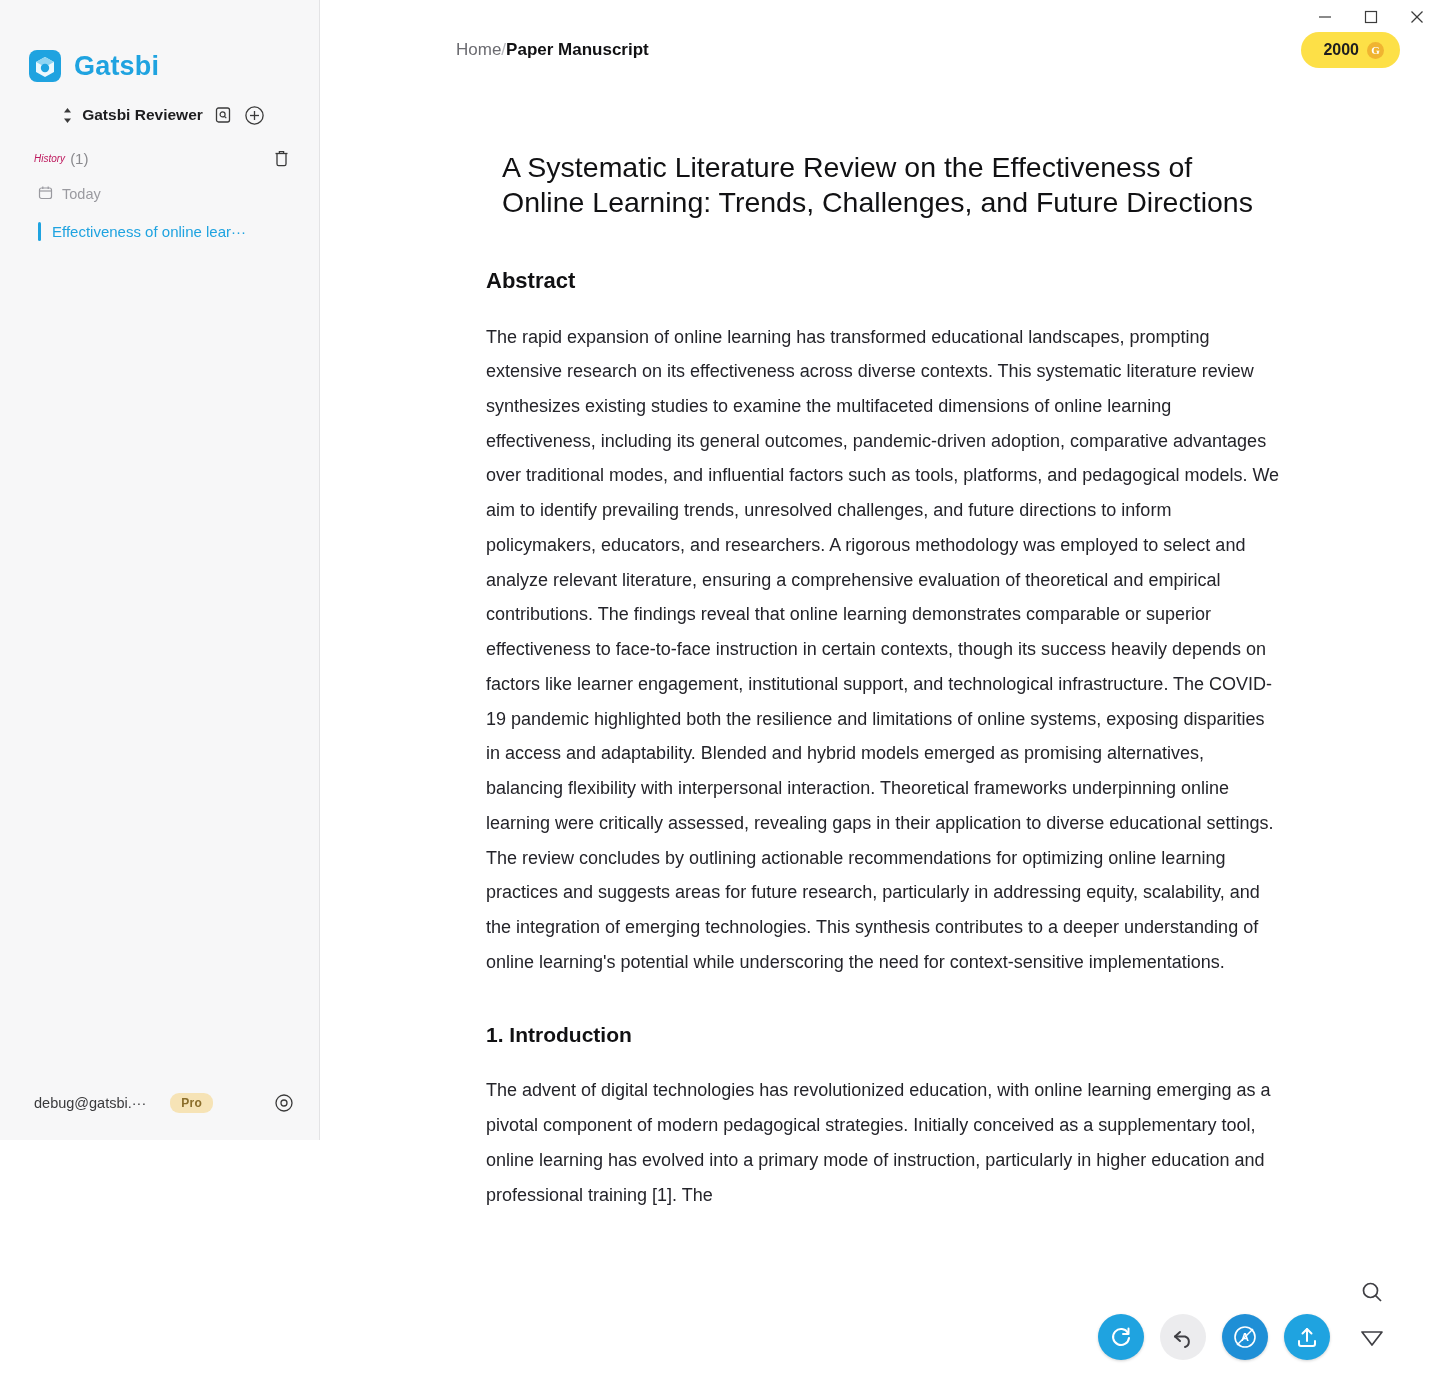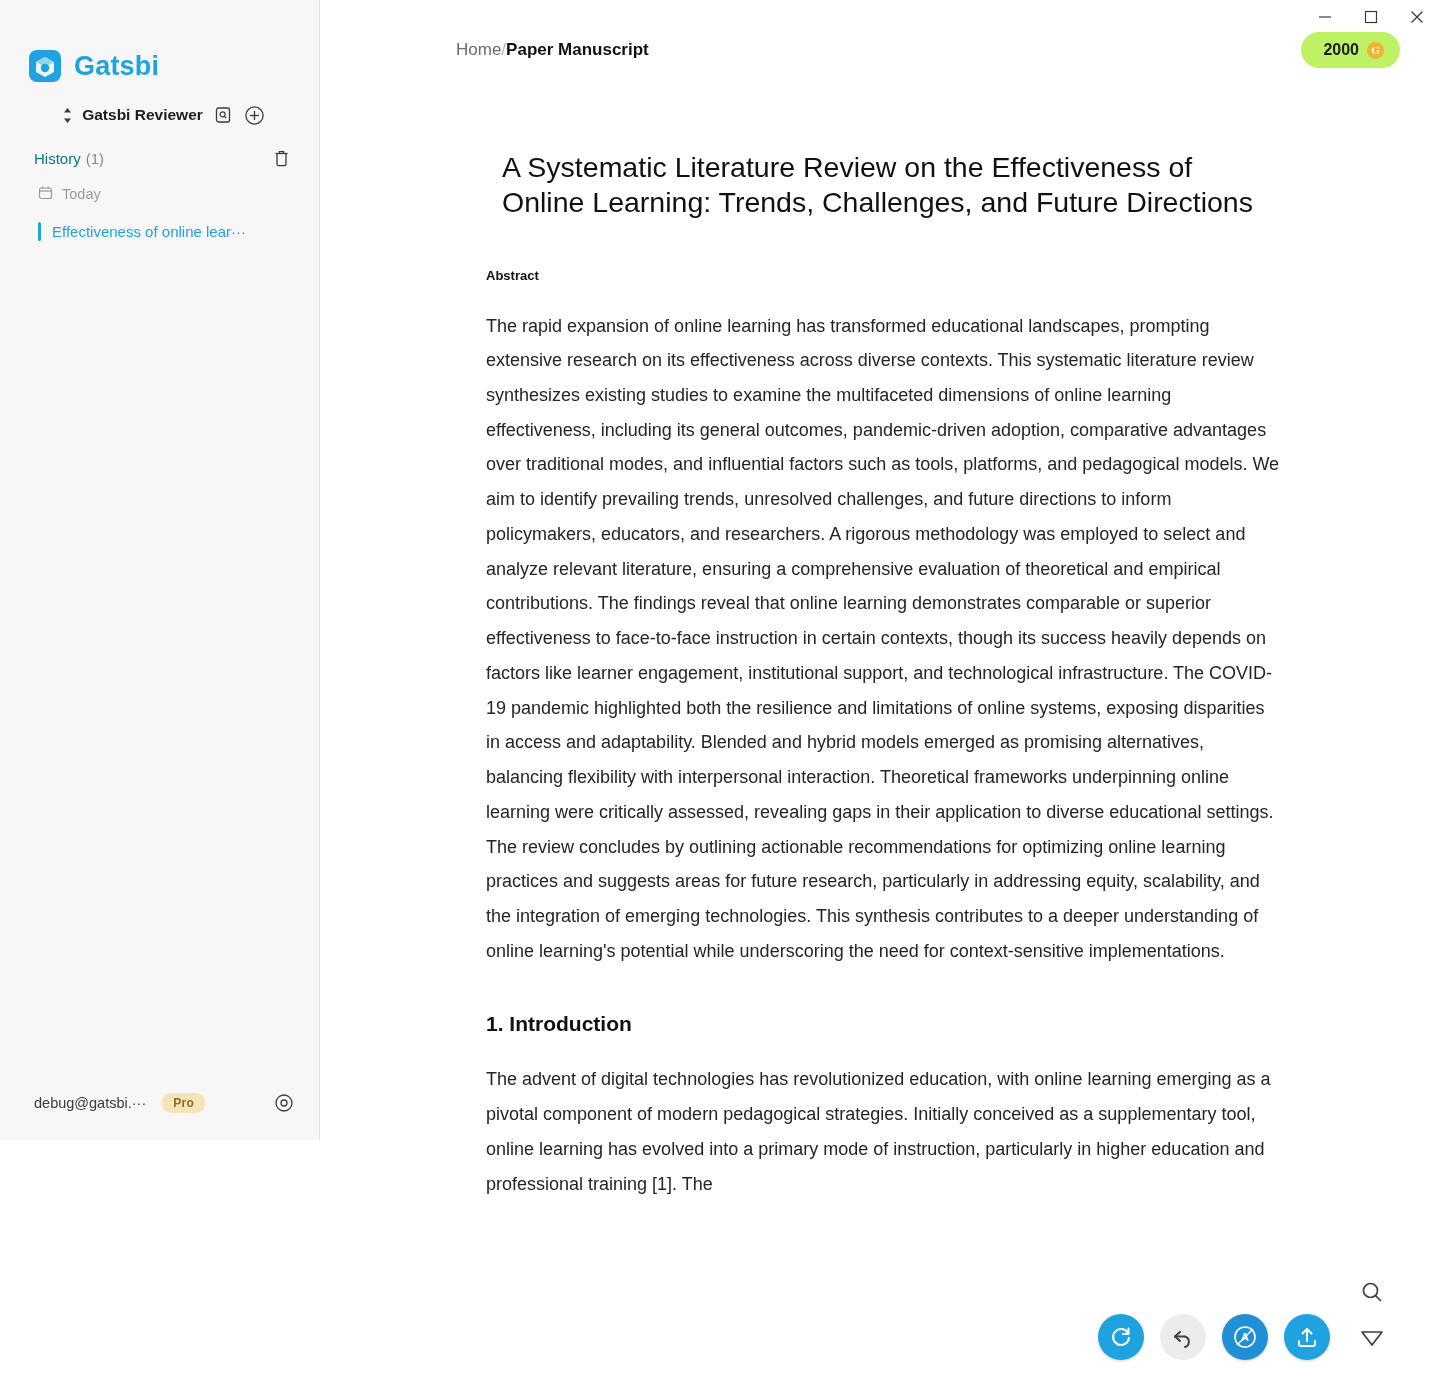--- a/index.html
+++ b/index.html
@@ -87,23 +87,24 @@
     color: #3a3a3a;
     border-radius: 4px;
   }
   .history-row {
     display: flex;
     align-items: center;
     padding: 14px 26px 0 34px;
     height: 38px;
   }
   .history-label {
-    font-size: 15px;
-    color: #0f766e;
+    font-size: 10px;
+    color: #be185d;
     font-weight: 400;
+    font-style: italic;
   }
   .history-count {
     font-size: 15px;
     color: #8a8a8e;
     margin-left: 5px;
   }
   .history-spacer { flex: 1; }
   .today-row {
     display: flex;
     align-items: center;
@@ -134,21 +135,21 @@
     max-width: 232px;
   }
   .sidebar-footer {
     position: absolute;
     left: 0; bottom: 0;
     width: 320px;
     height: 74px;
     display: flex;
     align-items: center;
     padding: 0 24px 0 34px;
-    gap: 16px;
+    gap: 24px;
   }
   .user-email {
     font-size: 14.5px;
     color: #3a3a3c;
     max-width: 132px;
     white-space: nowrap;
     overflow: hidden;
   }
   .pro-badge {
     background: #f6e3b6;
@@ -181,21 +182,21 @@
     font-size: 17px;
   }
   .bc-home { color: #6b6b70; }
   .bc-sep { color: #b5b5ba; }
   .bc-current { color: #111113; font-weight: 700; }
   .topbar-spacer { flex: 1; }
   .credits {
     display: flex;
     align-items: center;
     gap: 8px;
-    background: #bef264;
+    background: #fde047;
     border-radius: 18px;
     padding: 8px 16px 8px 22px;
     height: 36px;
   }
   .credits-value {
     font-size: 16px;
     font-weight: 700;
     color: #1d1d1f;
   }
   .coin {
@@ -218,21 +219,21 @@
   .doc-title {
     font-size: 28.5px;
     font-weight: 400;
     line-height: 1.22;
     text-align: left;
     color: #111113;
     margin: 50px 0 0 0;
     padding: 0 16px;
   }
   .doc-h2 {
-    font-size: 13px;
+    font-size: 22px;
     font-weight: 700;
     color: #111113;
     margin: 48px 0 0 0;
   }
   .doc-h2.intro { font-size: 21px; margin-top: 44px; }
   .doc-p {
     font-size: 18px;
     line-height: 1.93;
     color: #24242a;
     margin: 26px 0 0 0;

